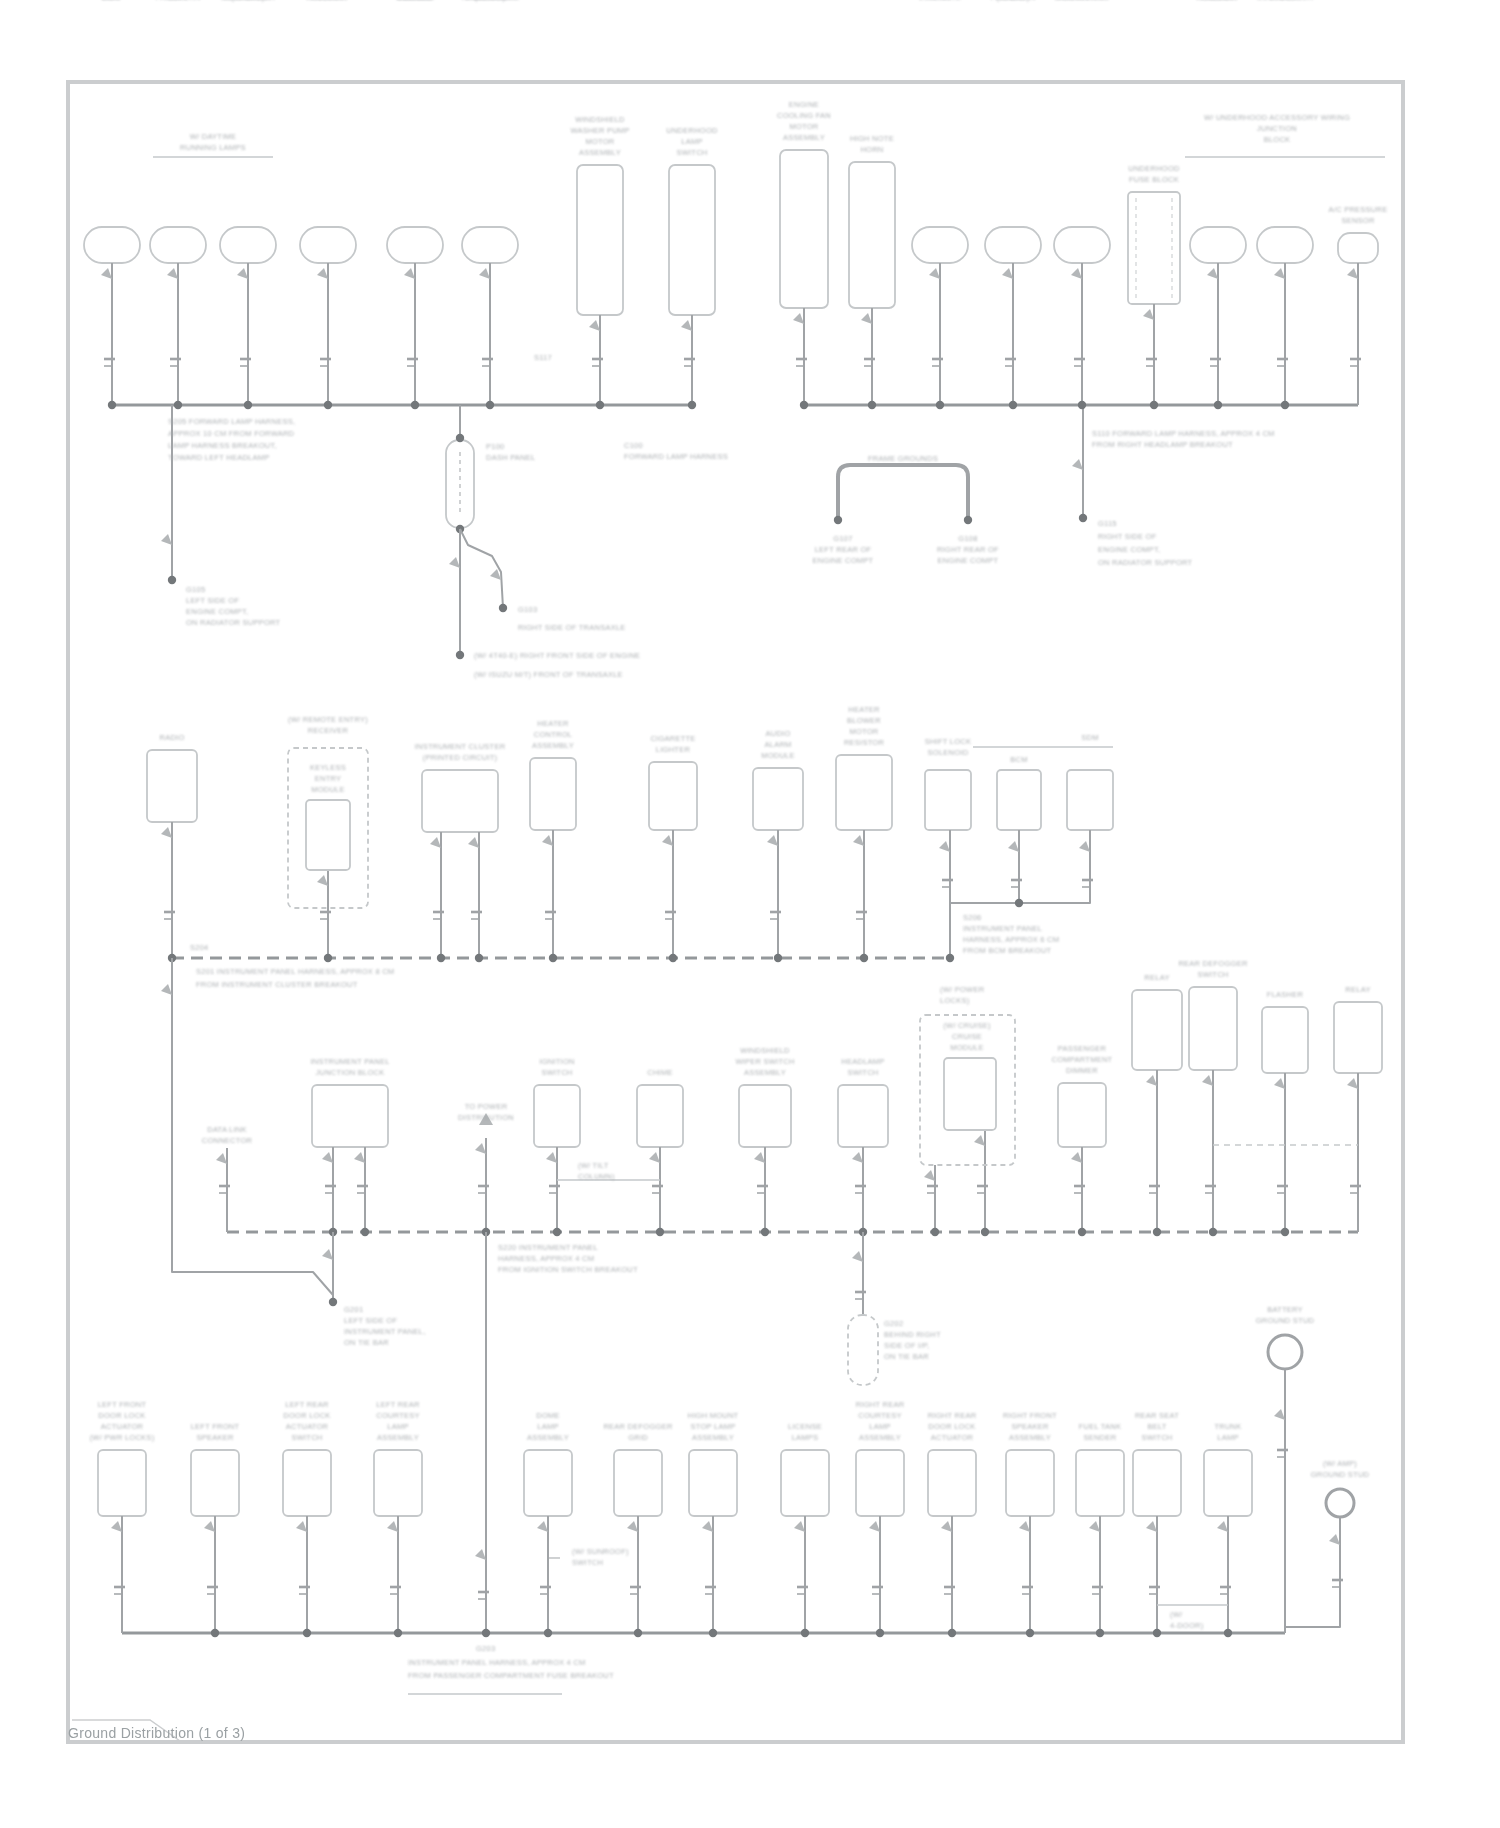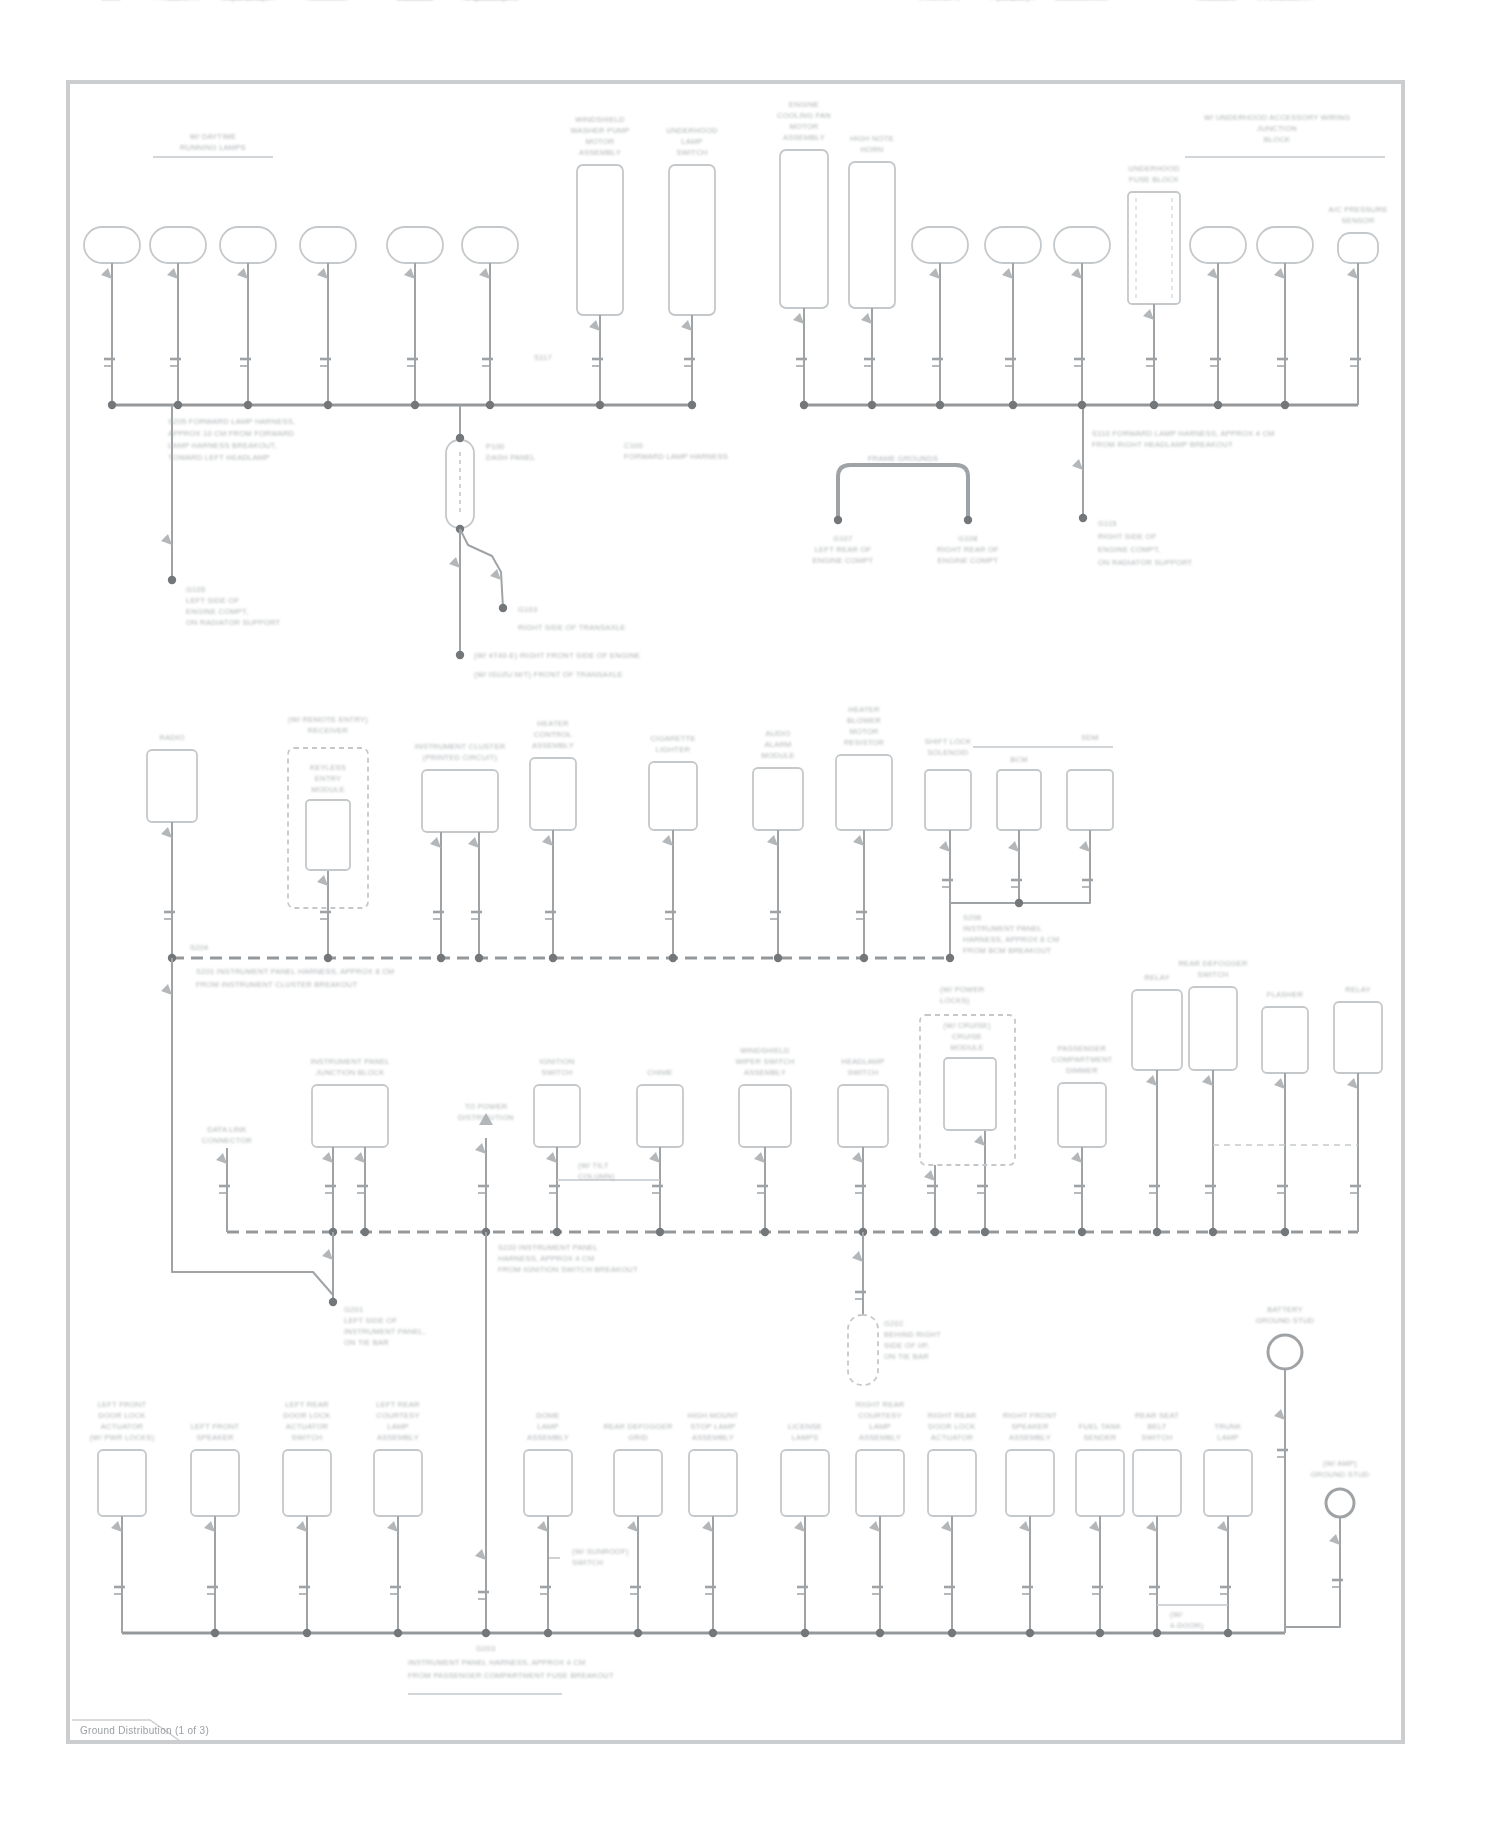--- a/index.html
+++ b/index.html
@@ -1,20 +1,20 @@
 <!DOCTYPE html>
 <html><head>
 <meta charset="utf-8">
 <style>
   html,body{margin:0;padding:0;background:#ffffff;}
   #page{position:relative;width:1500px;height:1828px;background:#ffffff;overflow:hidden;
         font-family:"Liberation Sans",sans-serif;}
   svg{position:absolute;left:0;top:0;}
   svg text{font-family:"Liberation Sans",sans-serif;font-size:7.5px;fill:#a6aaad;letter-spacing:.25px;}
-  .caption{position:absolute;left:80px;top:1725px;font-size:10px;color:#9aa0a3;
+  .caption{position:absolute;left:68px;top:1725px;font-size:14px;color:#9aa0a3;
            filter:blur(.7px);letter-spacing:.3px;}
 </style>
 </head>
 <body>
 
 <div id="page">
   <svg width="1500" height="1828" viewBox="0 0 1500 1828" xmlns="http://www.w3.org/2000/svg">
       <g style="filter:blur(.35px);opacity:.95">
         <rect x="68" y="82" width="1335" height="1660" fill="none" stroke="#c9cbcd" stroke-width="4"></rect>
         <path d="M72,1720 L150,1720 L180,1741" fill="none" stroke="#c9cbcd" stroke-width="1.5"></path>

